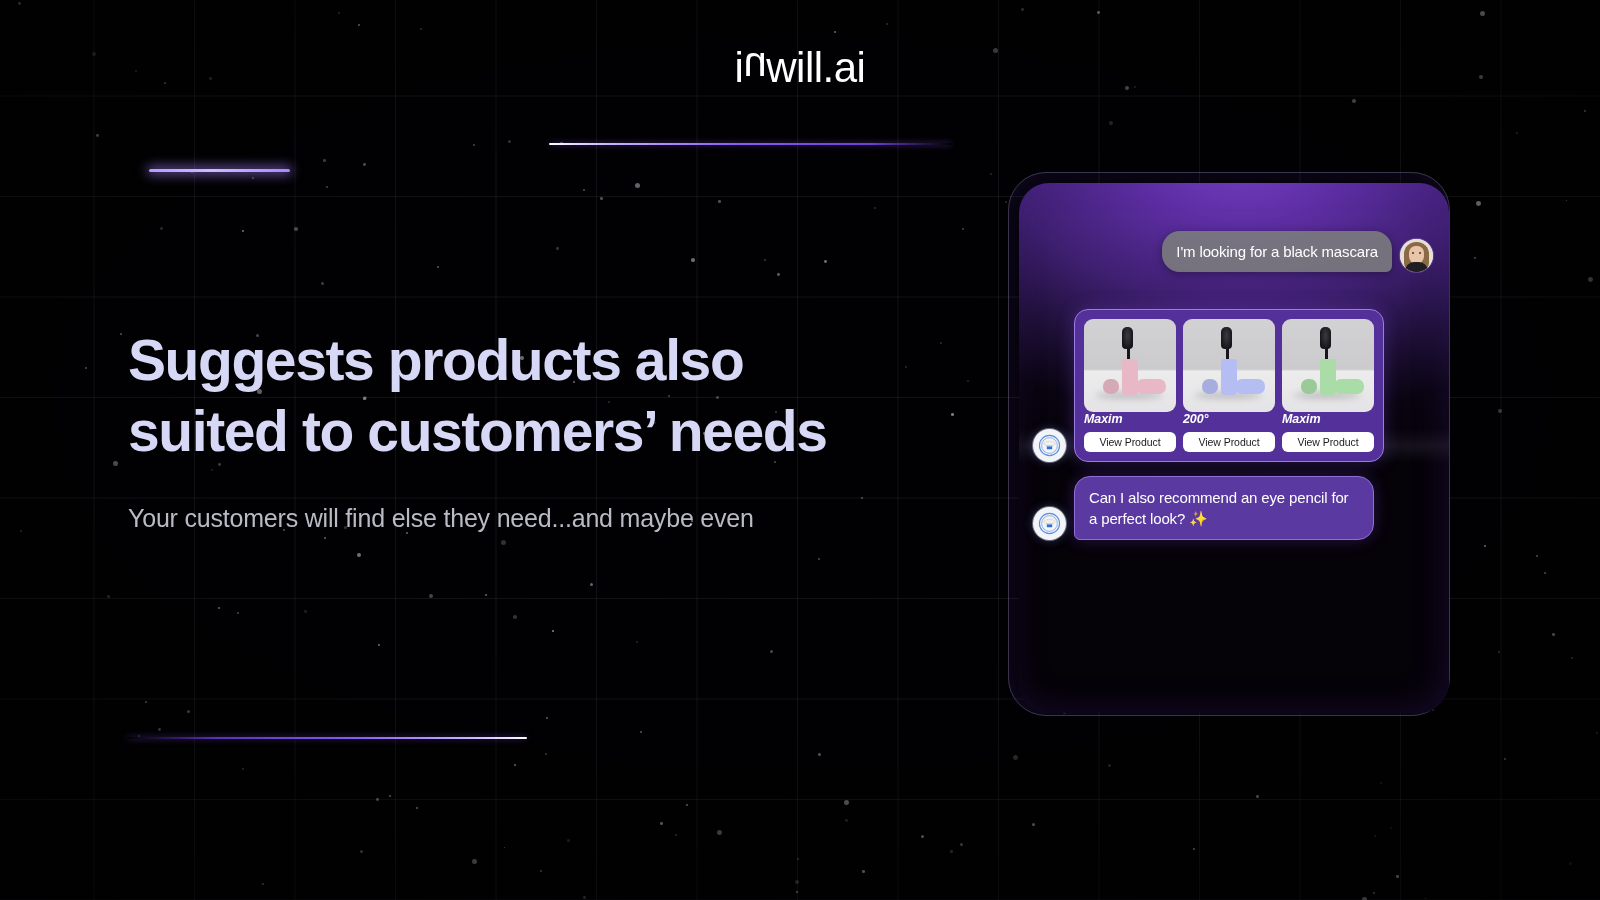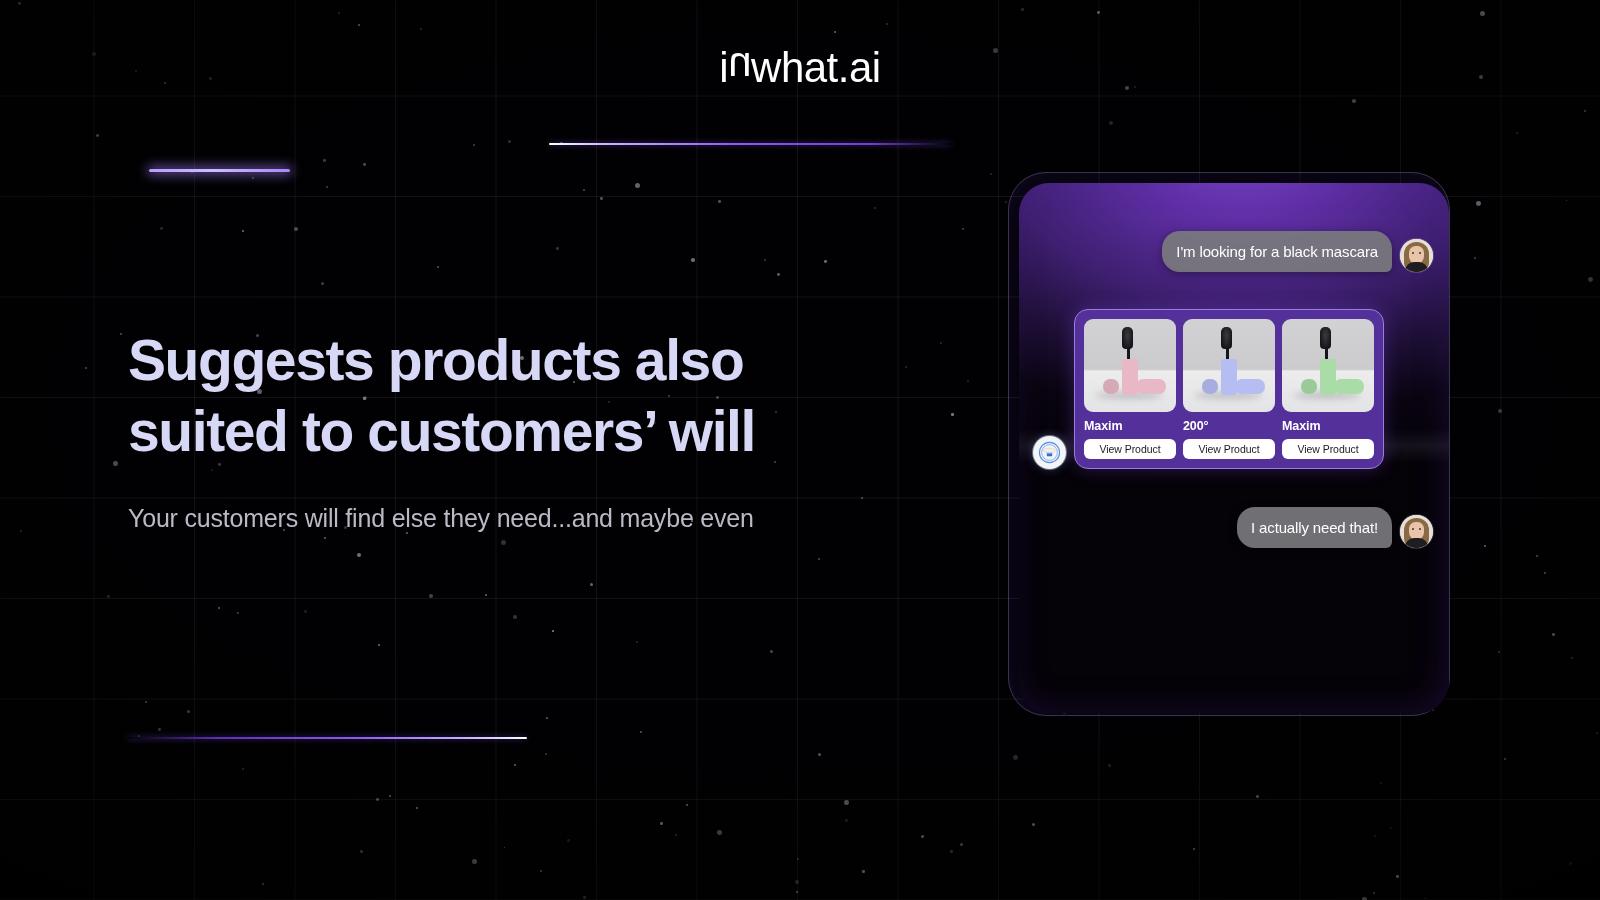--- a/index.html
+++ b/index.html
@@ -282,25 +282,25 @@
     border-radius:7px;
     filter:brightness(0.92);
   }
   .mascara .shadow {
     position:absolute; left:12%; bottom:13px; width:74%; height:7px;
     background:rgba(90,90,95,0.28);
     border-radius:50%;
     filter:blur(3px);
   }
   .pname {
-    margin-top:7px;
     font-size:12.5px;
     font-weight:700;
     color:#ffffff;
     letter-spacing:-0.1px;
+    font-style:italic;
   }
   .pbtn {
     margin-top:6px;
     display:block;
     width:100%;
     background:#ffffff;
     color:#1b1b20;
     border:none;
     border-radius:6px;
     padding:4px 0;
@@ -516,28 +516,28 @@
     </div>
   <div class="vignette"></div>
 
   <div class="accent-line a1"></div>
   <div class="accent-line a2"></div>
 
   <div class="logo-wrap">
     <div class="logo">
       <span>i</span>
         <span class="flip-n">u</span>
-        <span>what.ai</span>
+        <span>will.ai</span>
     </div>
   </div>
 
   <div class="hero">
     <h1>
       <span>Suggests products also</span><br>
-      <span>suited to customers’ will</span>
+      <span>suited to customers’ needs</span>
     </h1>
     <p>
       <span>Your customers will find else they need...and maybe even</span><br>
     </p>
   </div>
 
   <div class="device">
     <div class="screen">
       <div class="screen-bg"></div>
       <div class="screen-dots"></div>
@@ -618,35 +618,35 @@
               </div>
               <div class="pname">Maxim</div>
               <button class="pbtn">View Product</button>
             </div>
 
           </div>
         </div>
 
         <div class="gap-c"></div>
 
+        <div class="row bot">
+          <div class="avatar bot">
+            <svg width="23" height="23" viewBox="0 0 24 24">
+              <circle cx="12" cy="12" r="10.5" fill="none" stroke="#5b8fe0" stroke-width="1.2"></circle>
+              <circle cx="12" cy="12" r="8.2" fill="none" stroke="#7aa7e8" stroke-width="0.9"></circle>
+              <ellipse cx="12" cy="10" rx="6" ry="2.4" fill="#f3efe6" stroke="#cbc4b4" stroke-width="0.5"></ellipse>
+              <rect x="9.2" y="11.4" width="5.6" height="4.6" rx="1" fill="#2f6fd0"></rect>
+              <rect x="9.2" y="11.4" width="5.6" height="1.6" rx="0.7" fill="#bcd6f5"></rect>
+            </svg>
+          </div>
+          <div class="bubble bot">Can I also recommend an eye pencil for a perfect look? ✨</div>
+        </div>
 
         <div class="gap-d"></div>
 
-        <div class="row user">
-          <div class="bubble user">I actually need that!</div>
-          <div class="avatar user">
-            <div class="portrait">
-              <div class="hair"></div>
-              <div class="face"></div>
-              <div class="eye l"></div>
-              <div class="eye r"></div>
-              <div class="body"></div>
-            </div>
-          </div>
-        </div>
 
       </div>
     </div>
   </div>
 
   <div class="top-glow"></div>
 
 </div>
 
 </body></html>

